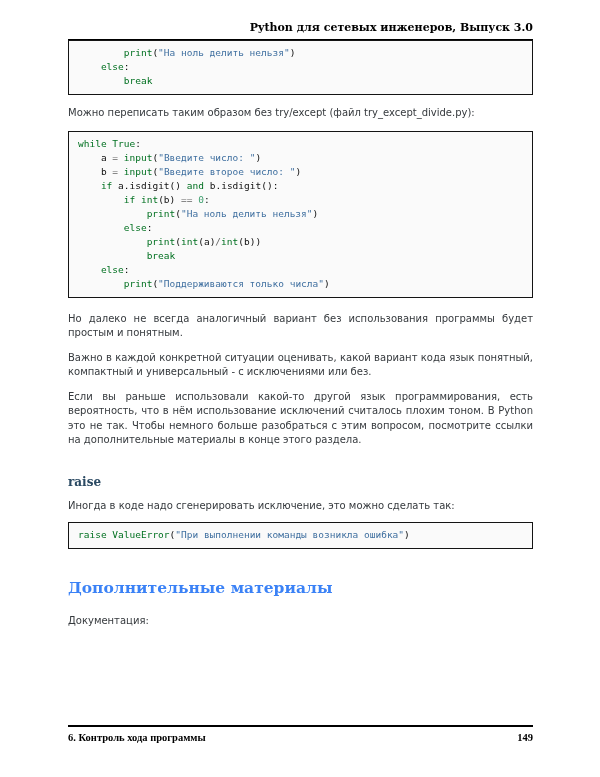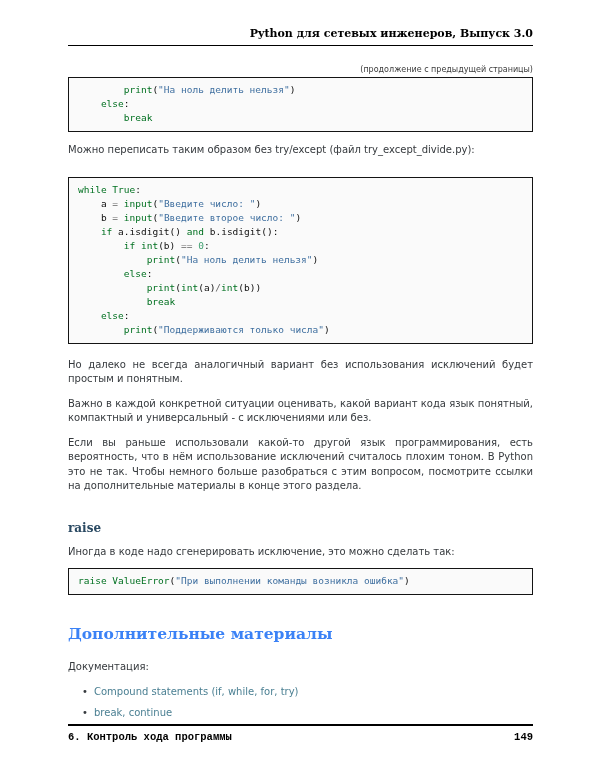--- a/index.html
+++ b/index.html
@@ -4,21 +4,21 @@
 <style>
   * { margin:0; padding:0; box-sizing:border-box; }
   html,body { background:#ffffff; }
   .page {
     position:relative;
     width:600px; height:777px;
     margin:0 auto;
     background:#ffffff;
     font-family:"DejaVu Sans", sans-serif;
     color:#35393d;
-    padding:27px 67px 0 68px;
+    padding:21px 67px 0 68px;
     overflow:hidden;
   }
   
   .header {
     text-align:right;
     font-family:"DejaVu Serif", serif;
     font-weight:bold;
     font-size:11px;
     color:#000;
     padding-bottom:5px;
@@ -49,21 +49,21 @@
   .tok-o  { color:#666666; }
   .tok-m  { color:#40a070; }
   .tok-n, .tok-p, .tok-w { color:#101010; }
   
   .para {
     font-size:10px;
     line-height:14.5px;
     text-align:justify;
     margin-top:10px;
   }
-  .para.tight { margin-top:11px; margin-bottom:19px; }
+  .para.tight { margin-top:11px; margin-bottom:10px; }
   .para.after-code { margin-top:14px; }
   
   .h-sub {
     font-family:"DejaVu Serif", serif;
     font-weight:bold;
     font-size:12px;
     color:#2b4a63;
     margin-top:27px;
   }
   .h-section {
@@ -93,36 +93,35 @@
   }
   ul.doc-links li span { cursor:pointer; }
   
   .footer {
     position:absolute;
     left:68px; right:67px; bottom:34px;
     border-top:2px solid #000;
     padding-top:5px;
     display:flex;
     justify-content:space-between;
-    font-family:Liberation Mono, monospace;
+    font-family:Liberation Serif, serif;
     font-weight:bold;
     font-size:10.5px;
     color:#000;
   }
 </style>
 </head>
 <body>
 
 <div class="page">
 
   <div class="header">
     <span>Python для сетевых инженеров, Выпуск 3.0</span>
   </div>
 
-  <div class="continued">(продолжение с предыдущей страницы)</div>
 
   <div class="codeblock">
       <div class="code-line"><span class="tok-w">        </span><span class="tok-nb">print</span><span class="tok-p">(</span><span class="tok-s">"На ноль делить нельзя"</span><span class="tok-p">)</span></div>
       <div class="code-line"><span class="tok-w">    </span><span class="tok-k">else</span><span class="tok-p">:</span></div>
       <div class="code-line"><span class="tok-w">        </span><span class="tok-k">break</span></div>
     </div>
 
   <p class="para tight">Можно переписать таким образом без try/except (файл try_except_divide.py):</p>
 
   <div class="codeblock">
@@ -132,45 +131,37 @@
       <div class="code-line"><span class="tok-w">    </span><span class="tok-k">if</span><span class="tok-w"> </span><span class="tok-n">a</span><span class="tok-p">.</span><span class="tok-n">isdigit</span><span class="tok-p">()</span><span class="tok-w"> </span><span class="tok-k">and</span><span class="tok-w"> </span><span class="tok-n">b</span><span class="tok-p">.</span><span class="tok-n">isdigit</span><span class="tok-p">():</span></div>
       <div class="code-line"><span class="tok-w">        </span><span class="tok-k">if</span><span class="tok-w"> </span><span class="tok-nb">int</span><span class="tok-p">(</span><span class="tok-n">b</span><span class="tok-p">)</span><span class="tok-w"> </span><span class="tok-o">==</span><span class="tok-w"> </span><span class="tok-m">0</span><span class="tok-p">:</span></div>
       <div class="code-line"><span class="tok-w">            </span><span class="tok-nb">print</span><span class="tok-p">(</span><span class="tok-s">"На ноль делить нельзя"</span><span class="tok-p">)</span></div>
       <div class="code-line"><span class="tok-w">        </span><span class="tok-k">else</span><span class="tok-p">:</span></div>
       <div class="code-line"><span class="tok-w">            </span><span class="tok-nb">print</span><span class="tok-p">(</span><span class="tok-nb">int</span><span class="tok-p">(</span><span class="tok-n">a</span><span class="tok-p">)</span><span class="tok-o">/</span><span class="tok-nb">int</span><span class="tok-p">(</span><span class="tok-n">b</span><span class="tok-p">)</span><span class="tok-p">)</span></div>
       <div class="code-line"><span class="tok-w">            </span><span class="tok-k">break</span></div>
       <div class="code-line"><span class="tok-w">    </span><span class="tok-k">else</span><span class="tok-p">:</span></div>
       <div class="code-line"><span class="tok-w">        </span><span class="tok-nb">print</span><span class="tok-p">(</span><span class="tok-s">"Поддерживаются только числа"</span><span class="tok-p">)</span></div>
     </div>
 
-  <p class="para after-code">Но далеко не всегда аналогичный вариант без использования исключений будет простым и понятным.</p>
+  <p class="para after-code">Но далеко не всегда аналогичный вариант без использования программы будет простым и понятным.</p>
 
   <p class="para">Важно в каждой конкретной ситуации оценивать, какой вариант кода язык понятный, компактный и универсальный - с исключениями или без.</p>
 
   <p class="para">Если вы раньше использовали какой-то другой язык программирования, есть вероятность, что в нём использование исключений считалось плохим тоном. В Python это не так. Чтобы немного больше разобраться с этим вопросом, посмотрите ссылки на дополнительные материалы в конце этого раздела.</p>
 
   <h3 class="h-sub">raise</h3>
 
   <p class="para raise-intro">Иногда в коде надо сгенерировать исключение, это можно сделать так:</p>
 
   <div class="codeblock">
       <div class="code-line"><span class="tok-k">raise</span><span class="tok-w"> </span><span class="tok-ne">ValueError</span><span class="tok-p">(</span><span class="tok-s">"При выполнении команды возникла ошибка"</span><span class="tok-p">)</span></div>
     </div>
 
   <h2 class="h-section">Дополнительные материалы</h2>
 
   <p class="para docs-label">Документация:</p>
 
-  <ul class="doc-links">
-    <li>
-      <span>Compound statements (if, while, for, try)</span>
-    </li>
-    <li>
-      <span>break, continue</span>
-    </li>
-  </ul>
 
   <div class="footer">
     <span>6. Контроль хода программы</span>
     <span>149</span>
   </div>
 
 </div>
 
 </body></html>

